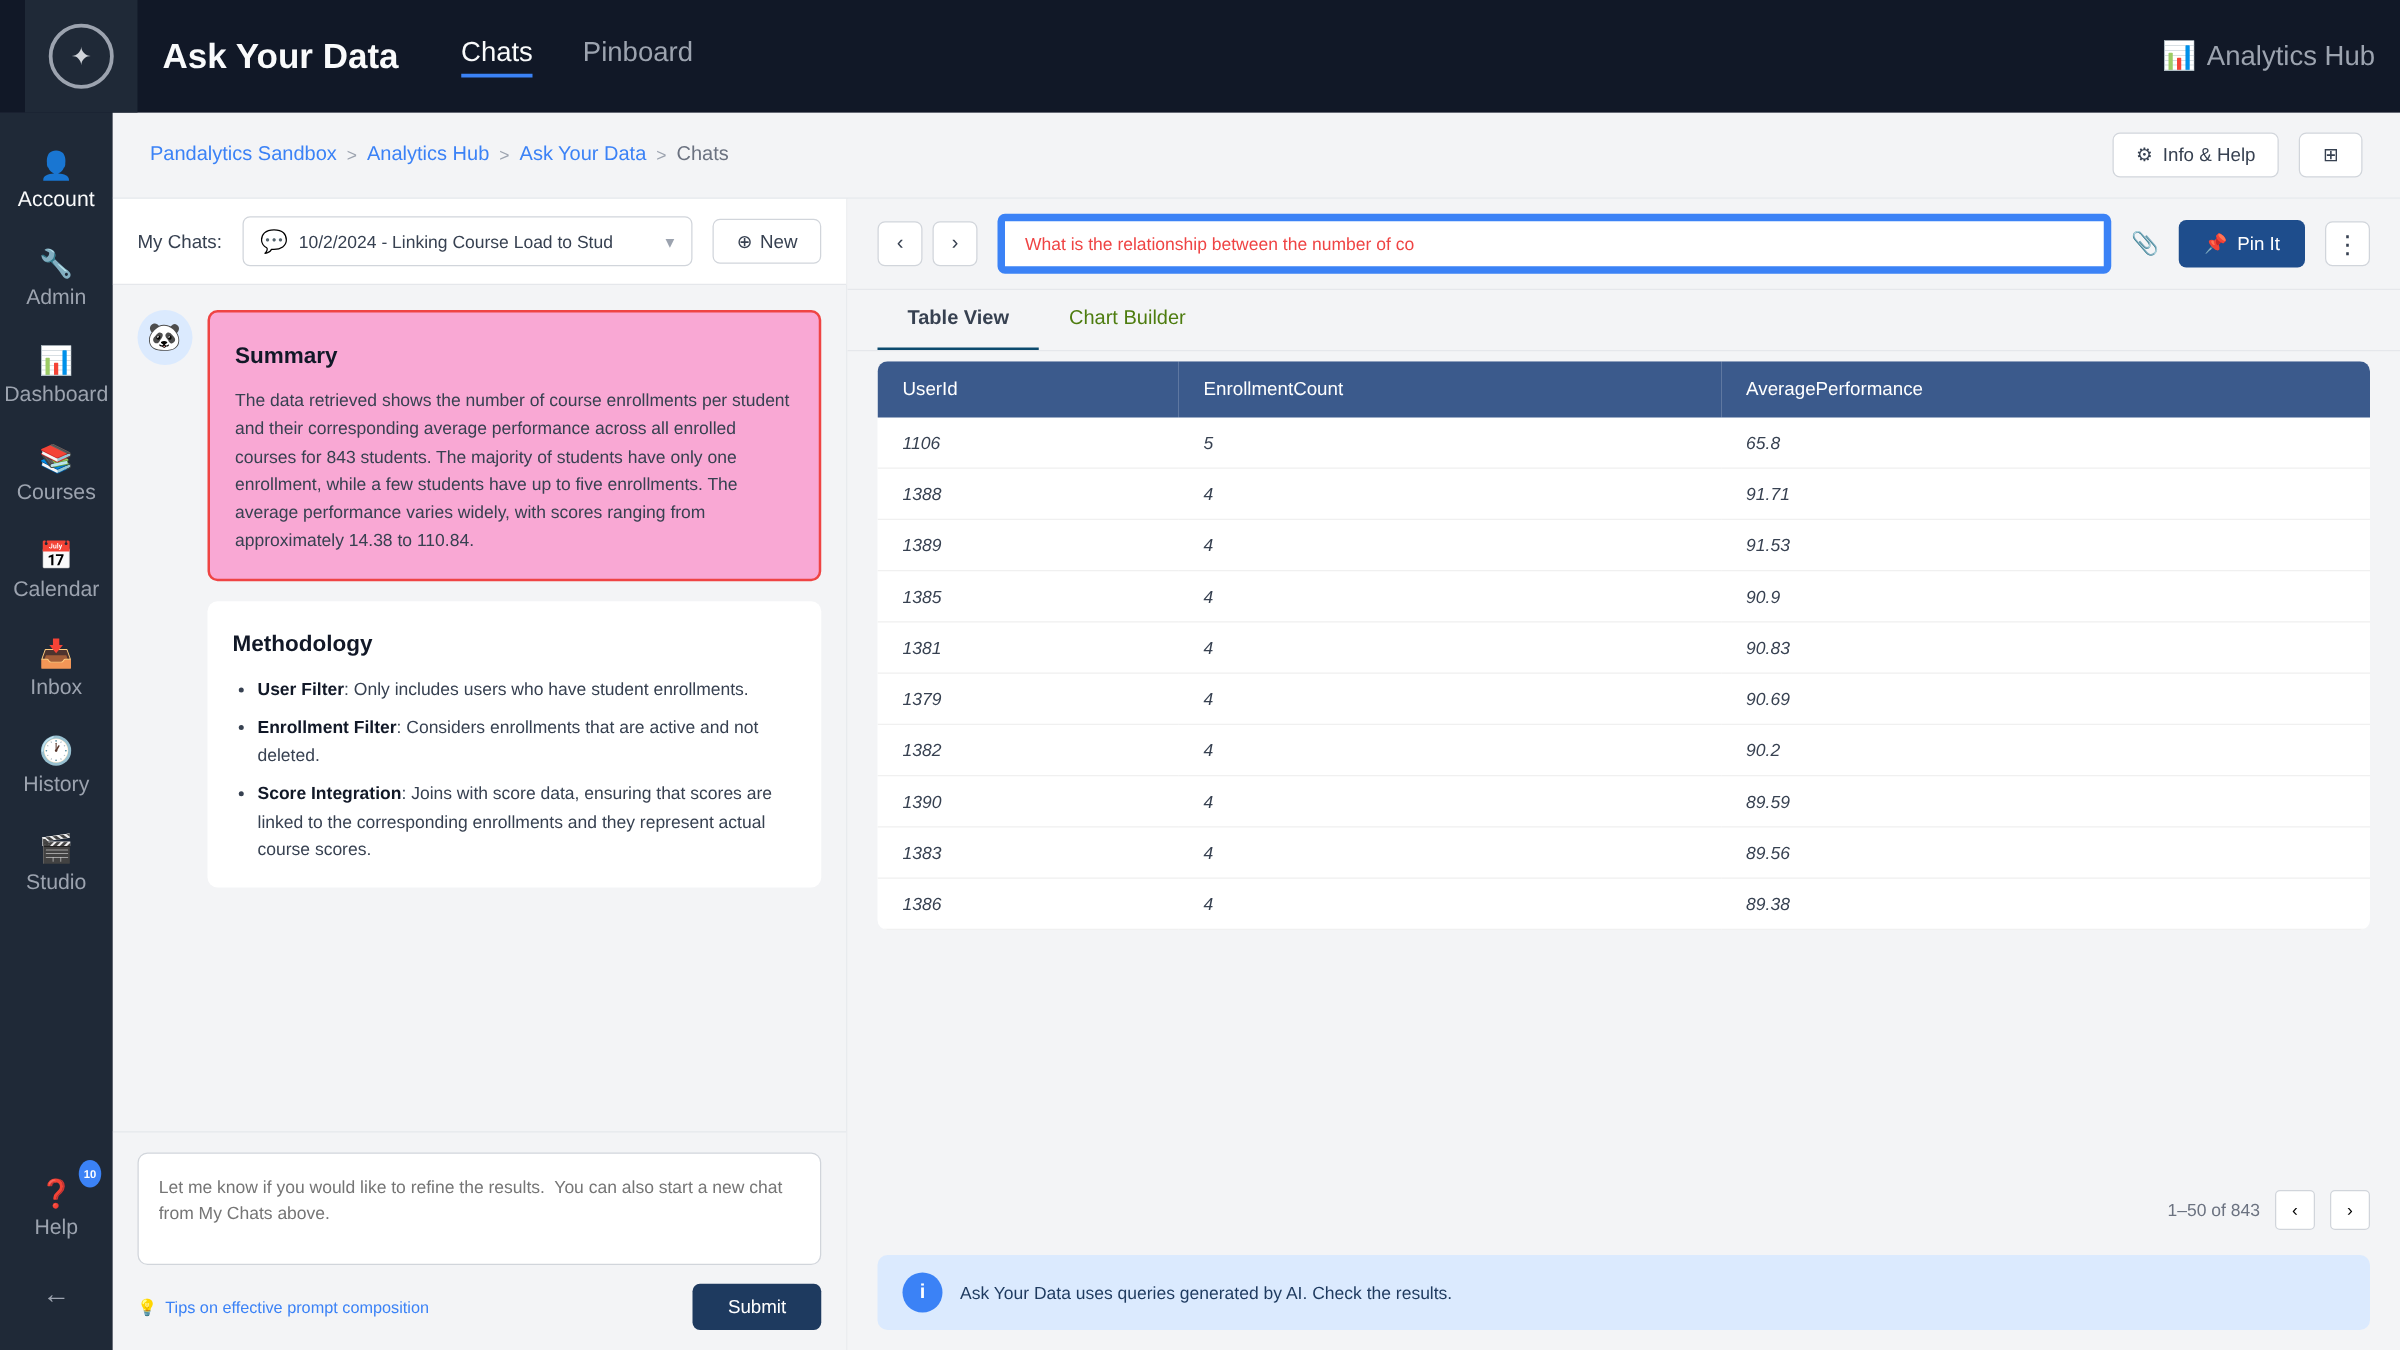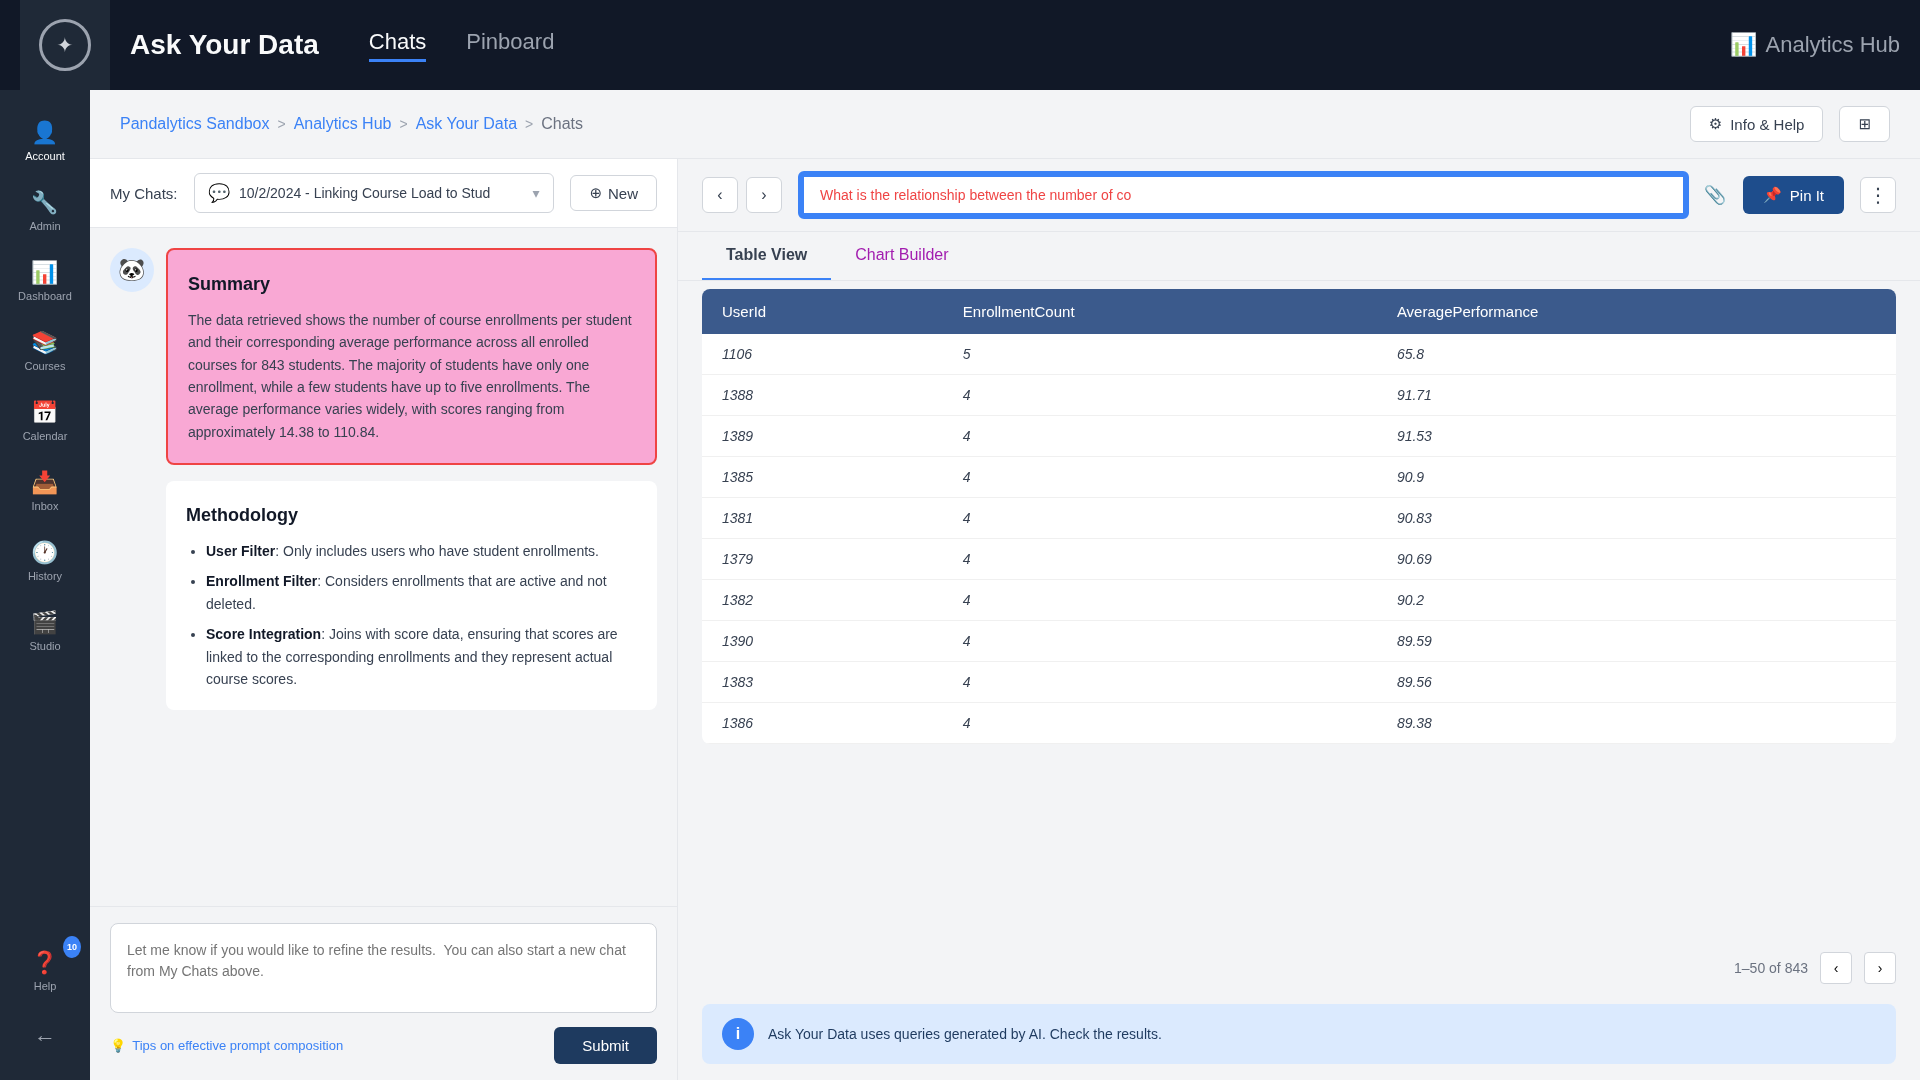--- a/index.html
+++ b/index.html
@@ -32,21 +32,21 @@
       background: #1f2937; display: flex; flex-direction: column; align-items: center;
       padding: 20px 0; gap: 8px; z-index: 10;
     }
     .sidebar-item {
       display: flex; flex-direction: column; align-items: center; justify-content: center;
       width: 80px; padding: 10px 4px; border-radius: 8px; cursor: pointer; color: #9ca3af;
       font-size: 11px; gap: 4px;
     }
     .sidebar-item.active { color: #f9fafb; }
     .sidebar-icon { font-size: 22px; }
-    .sidebar-label { font-size: 11px; text-align: center; }
+    .sidebar-label { font-size: 17px; text-align: center; }
     .sidebar-spacer { flex: 1; }
     .help-badge { position: relative; }
     .badge { position: absolute; top: -4px; right: 4px; background: #3b82f6; color: white; font-size: 9px; border-radius: 50%; width: 18px; height: 22px; display: flex; align-items: center; justify-content: center; font-weight: bold; }
     .collapse-btn { margin-top: auto; color: #9ca3af; cursor: pointer; font-size: 22px; padding: 12px; }
 
     
     .main-content {
       position: absolute; top: 90px; left: 90px; right: 0; bottom: 0;
       background: #f3f4f6; display: flex; flex-direction: column;
     }
@@ -134,22 +134,22 @@
     .arrow-btn { width: 36px; height: 36px; border: 1px solid #d1d5db; border-radius: 6px; background: white; cursor: pointer; display: flex; align-items: center; justify-content: center; font-size: 16px; color: #374151; }
     .query-input {
       flex: 1; border: 6px solid #3b82f6; border-radius: 6px; padding: 10px 16px;
       background: white; font-size: 14px; color: #ef4444;
     }
     .pin-btn { background: #1e4d8c; color: white; border: none; border-radius: 6px; padding: 10px 20px; font-size: 15px; cursor: pointer; display: flex; align-items: center; gap: 8px; }
     .more-btn { width: 36px; height: 36px; border: 1px solid #d1d5db; border-radius: 6px; background: white; cursor: pointer; display: flex; align-items: center; justify-content: center; font-size: 20px; color: #374151; }
 
     
     .view-tabs { display: flex; gap: 0; padding: 0 24px; background: #f3f4f6; border-bottom: 1px solid #e5e7eb; }
-    .view-tab { padding: 14px 24px; font-size: 16px; cursor: pointer; color: #a21caf; border-bottom: 2px solid transparent; }
-    .view-tab.active { color: #374151; border-bottom: 2px solid #3b82f6; font-weight: 600; }
+    .view-tab { padding: 14px 24px; font-size: 16px; cursor: pointer; color: #4d7c0f; border-bottom: 2px solid transparent; }
+    .view-tab.active { color: #374151; border-bottom: 2px solid #0c4a6e; font-weight: 600; }
 
     
     .table-container { flex: 1; overflow: auto; padding: 0 24px; }
     table { width: 100%; border-collapse: collapse; background: white; border-radius: 8px; overflow: hidden; margin-top: 8px; }
     thead tr { background: #3b5a8c; color: white; }
     thead th { padding: 14px 20px; text-align: left; font-size: 15px; font-weight: 500; }
     tbody tr { border-bottom: 1px solid #f0f0f0; }
     tbody td { padding: 12px 20px; font-size: 14px; color: #374151; font-style: italic; }
 
     .table-footer { padding: 12px 24px; display: flex; justify-content: flex-end; align-items: center; gap: 12px; font-size: 14px; color: #6b7280; }

